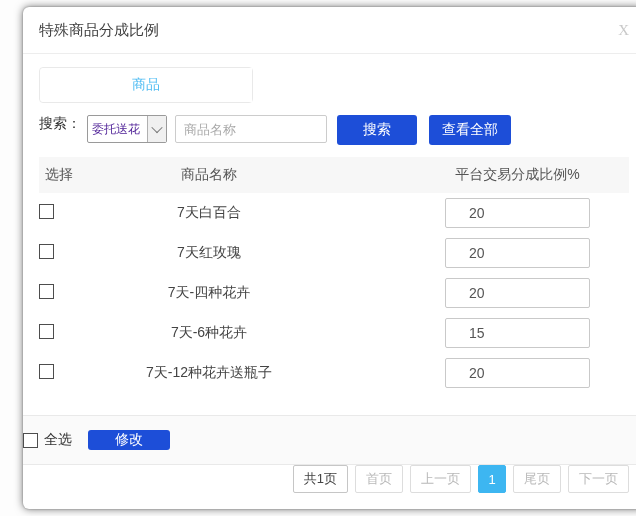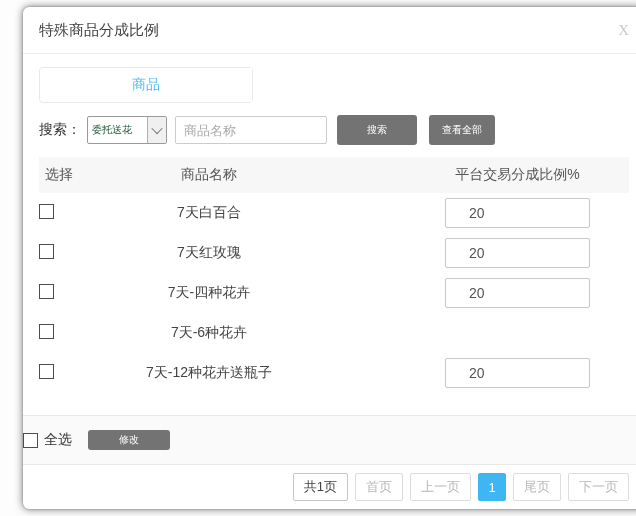--- a/index.html
+++ b/index.html
@@ -8,54 +8,54 @@
     border-radius:6px;box-shadow:0 0 8px rgba(0,0,0,.55),0 0 2px rgba(0,0,0,.35);}
   .dlg-header{height:46px;display:flex;align-items:center;justify-content:space-between;
     padding:0 16px;border-bottom:1px solid #ededed;}
   .dlg-title{font-size:15px;color:#404040;}
   .close{font-family:"Liberation Serif","DejaVu Serif",serif;color:#c9c9c9;font-size:15px;cursor:pointer;}
   .content{padding:0 16px;}
   .tabs{margin-top:13px;display:flex;width:212px;height:34px;border:1px solid #e9e9e9;border-radius:4px;flex-direction:column;}
   .tab{flex:1;display:flex;align-items:center;justify-content:center;font-size:14px;cursor:pointer;}
   .tab.inactive{background:#fff;color:#52bdf3;border-radius:4px 0 0 4px;}
   .tab.active{background:#3db6f1;color:#fff;border-radius:4px;margin:-1px;flex-basis:107px;}
-  .search-row{margin-top:12px;display:flex;align-items:center;height:30px;}
+  .search-row{margin-top:12px;display:flex;align-items:flex-start;height:30px;}
   .search-label{font-size:14px;color:#333;}
   .select{margin-left:6px;width:80px;height:28px;border:1px solid #9a9a9a;border-radius:2px;
     display:flex;align-items:stretch;background:#fff;box-sizing:border-box;cursor:pointer;}
-  .select-value{flex:1;display:flex;align-items:center;padding-left:4px;font-size:10px;color:#14532d;}
+  .select-value{flex:1;display:flex;align-items:center;padding-left:4px;font-size:12px;color:#4c1d95;}
   .select-arrow{width:18px;background:#f0f0f0;border-left:1px solid #b0b0b0;
     display:flex;align-items:center;justify-content:center;}
   .chev{width:7px;height:7px;border-right:1.5px solid #777;border-bottom:1.5px solid #777;
     transform:rotate(45deg) translate(-1px,-1px);}
   .text-input{margin-left:8px;width:152px;height:28px;border:1px solid #ccc;border-radius:2px;
     padding:0 8px;font-size:13px;color:#333;box-sizing:border-box;outline:none;}
   .text-input::placeholder{color:#a9a9a9;}
-  .btn{height:30px;border:none;border-radius:3px;background:#737373;color:#fff;font-size:10px;cursor:pointer;}
+  .btn{height:30px;border:none;border-radius:3px;background:#1d4ed8;color:#fff;font-size:14px;cursor:pointer;}
   .btn-search{margin-left:10px;width:80px;}
-  .btn-viewall{margin-left:12px;width:66px;}
+  .btn-viewall{margin-left:12px;width:82px;}
   .table{margin-top:12px;}
   .thead,.row{display:grid;grid-template-columns:70px 200px 1fr;align-items:center;}
   .thead{height:36px;background:#f7f7f7;font-size:14px;color:#555;}
   .th-select{padding-left:6px;}
   .th-name{text-align:center;}
   .th-ratio{margin-left:136px;width:145px;text-align:center;}
   .row{height:40px;font-size:14px;color:#444;}
   input[type=checkbox]{appearance:none;-webkit-appearance:none;width:15px;height:15px;
     border:1px solid #4d4d4d;background:#fff;margin:0;border-radius:0;cursor:pointer;}
   .row-check{margin-left:14px;}
   .row-name{text-align:center;}
   .ratio-input{margin-left:136px;width:145px;height:30px;border:1px solid #c9c9c9;border-radius:2px;
     padding:0 23px;font-size:14px;color:#555;box-sizing:border-box;outline:none;}
   .footer-bar{margin-top:22px;margin-left:-16px;margin-right:-16px;height:48px;background:#fafafa;
     border-top:1px solid #e9e9e9;border-bottom:1px solid #e9e9e9;
     display:flex;align-items:center;padding:0 0;}
   .select-all-label{margin-left:6px;font-size:14px;color:#333;}
   .btn-modify{margin-left:16px;width:82px;height:20px;}
-  .pagination{margin-top:8px;display:flex;justify-content:flex-end;gap:7px;font-size:13px;}
+  .pagination{display:flex;justify-content:flex-end;gap:7px;font-size:13px;}
   .page-box{height:28px;display:flex;align-items:center;justify-content:center;padding:0 10px;
     border:1px solid #c6c6c6;color:#444;box-sizing:border-box;border-radius:2px;background:#fff;cursor:default;}
   .page-box.nav{border-color:#ddd;color:#b9b9b9;cursor:pointer;}
   .page-current{width:28px;padding:0;background:#3db6f1;border:1px solid #3db6f1;color:#fff;}
 </style>
 </head>
 <body>
 
 <div class="dialog">
 
@@ -101,20 +101,21 @@
         <span><input class="ratio-input" type="text" value="20" style=""></span>
       </div>
       <div class="row">
         <span><input type="checkbox" class="row-check" style=""></span>
         <span class="row-name">7天-四种花卉</span>
         <span><input class="ratio-input" type="text" value="20" style=""></span>
       </div>
       <div class="row">
         <span><input type="checkbox" class="row-check" style=""></span>
         <span class="row-name">7天-6种花卉</span>
+        <span><input class="ratio-input" type="text" value="15" style=""></span>
       </div>
       <div class="row">
         <span><input type="checkbox" class="row-check" style=""></span>
         <span class="row-name">7天-12种花卉送瓶子</span>
         <span><input class="ratio-input" type="text" value="20" style=""></span>
       </div>
     </div>
 
     <div class="footer-bar">
       <input type="checkbox" style="">

